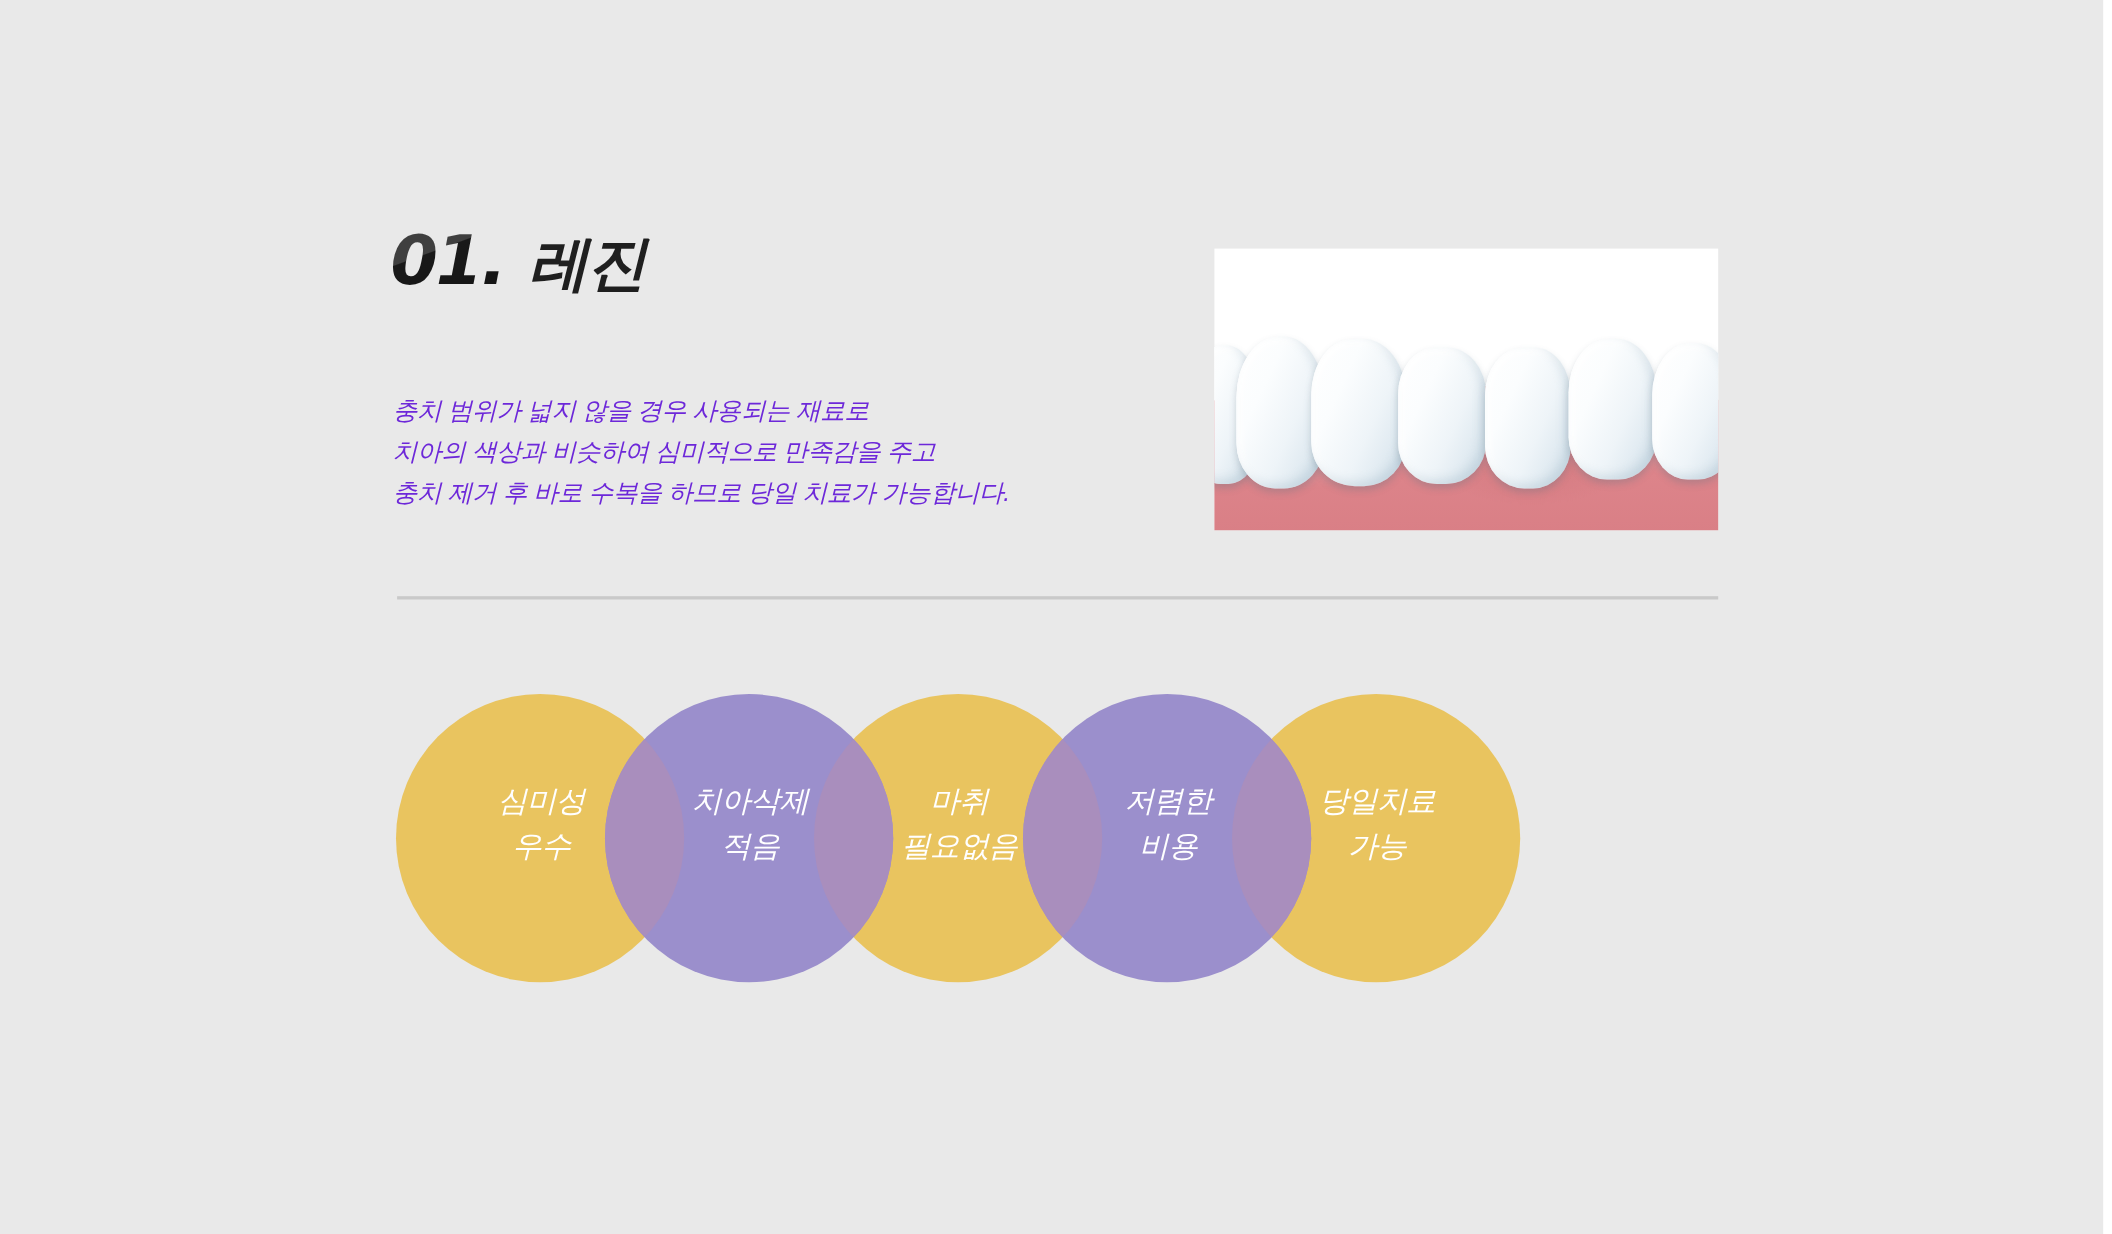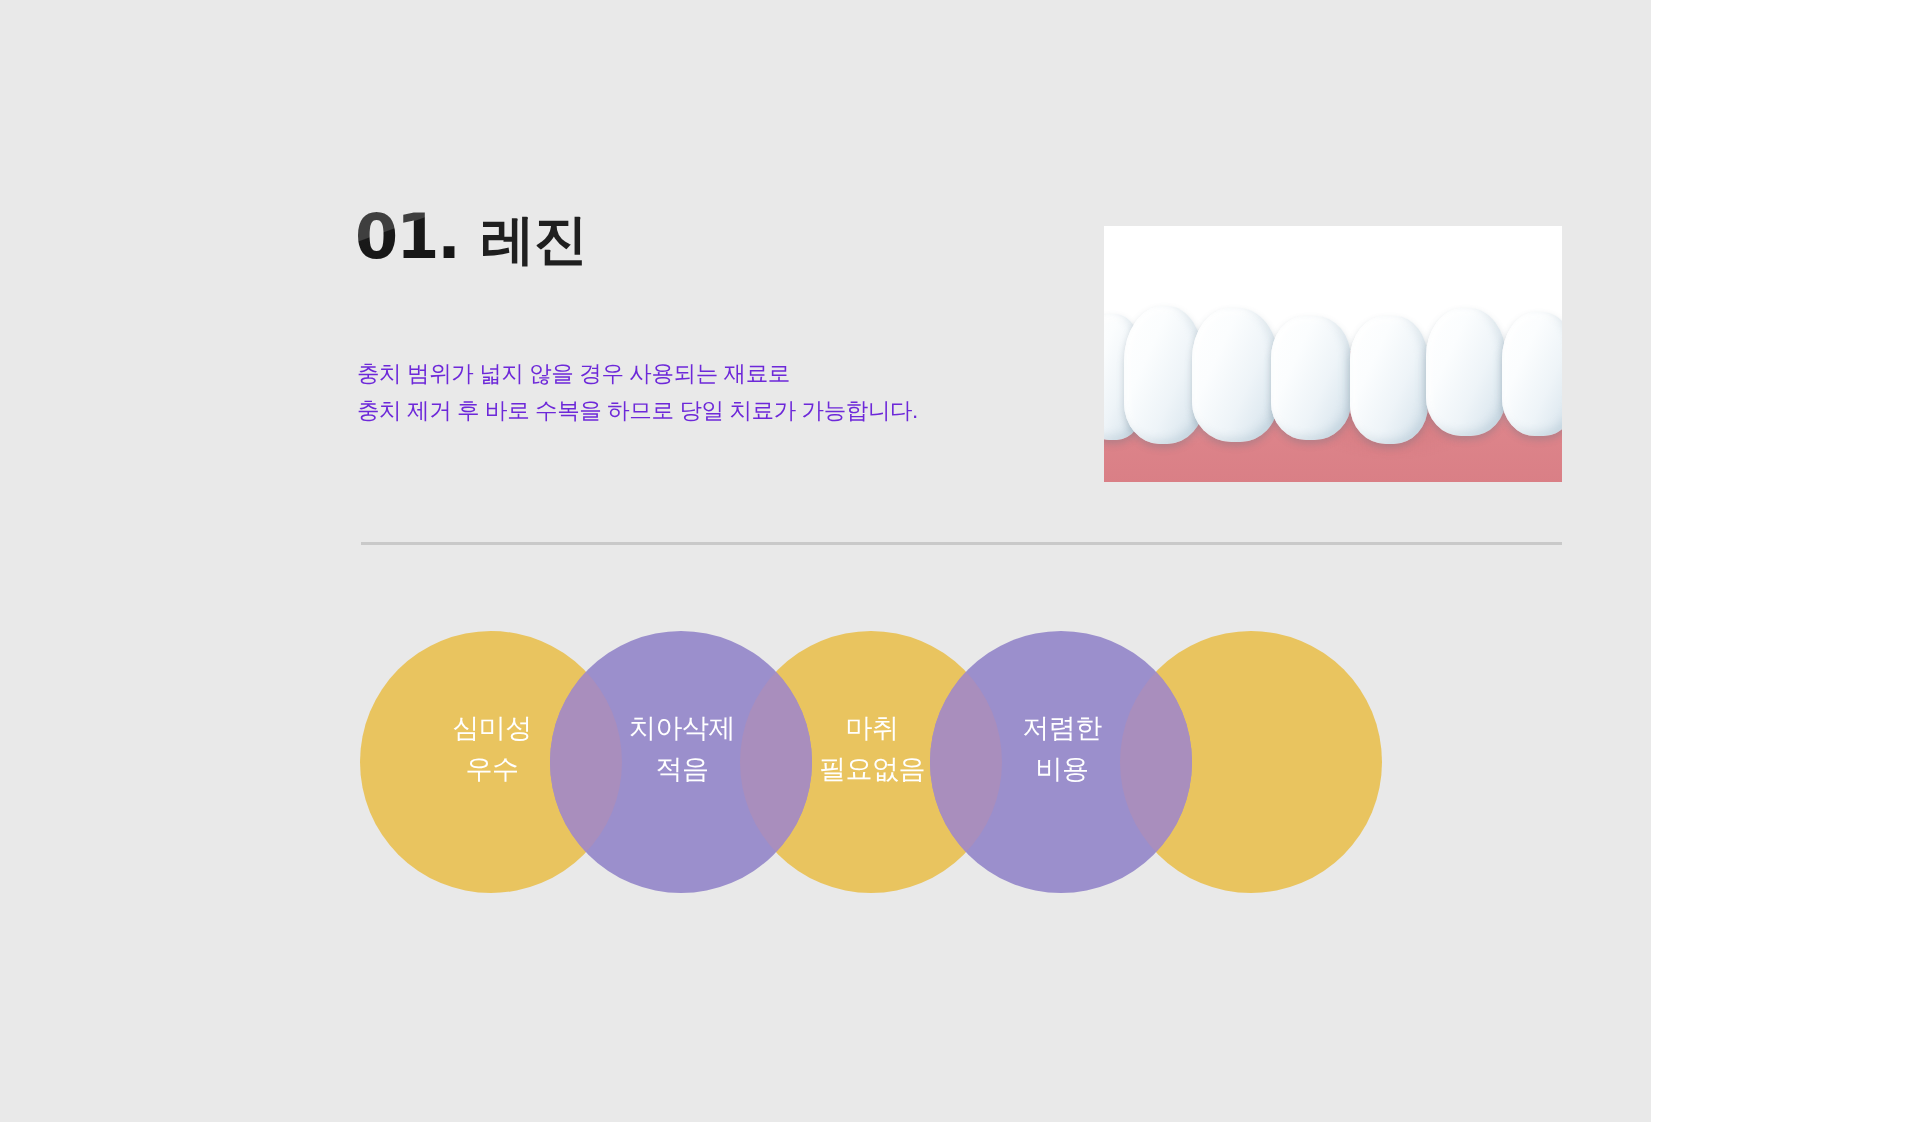--- a/index.html
+++ b/index.html
@@ -7,23 +7,24 @@
     padding: 0;
   }
   body {
     width: 1920px;
     height: 1122px;
     overflow: hidden;
     font-family: "Liberation Sans", "DejaVu Sans", sans-serif;
   }
   #stage {
     position: relative;
-    width: 1651px;
+    width: 1912px;
     height: 1122px;
     background: #e9e9e9;
+    font-style: italic;
   }
 
   
   #heading {
     position: absolute;
     left: 355px;
     top: 200px;
     display: flex;
     align-items: baseline;
     white-space: nowrap;
@@ -143,20 +144,21 @@
 
 <div id="stage">
 
   <div id="heading">
     <span class="num">01.</span>
     <span class="title">레진</span>
   </div>
 
   <div id="body-copy">
     <div>충치 범위가 넓지 않을 경우 사용되는 재료로</div>
+    <div>치아의 색상과 비슷하여 심미적으로 만족감을 주고</div>
     <div>충치 제거 후 바로 수복을 하므로 당일 치료가 가능합니다.</div>
   </div>
 
   <div id="dental-figure">
     <div class="gum"></div>
     <div class="teeth">
       <div class="tooth" style="left:-22px;  top:88px;  width:62px;  height:126px; border-radius:46% 46% 44% 44% / 40% 40% 30% 30%;"></div>
       <div class="tooth" style="left:20px;   top:80px;  width:80px;  height:138px; border-radius:48% 46% 46% 44% / 40% 40% 30% 30%;"></div>
       <div class="tooth" style="left:88px;   top:82px;  width:86px;  height:134px; border-radius:44% 46% 44% 46% / 38% 38% 30% 30%;"></div>
       <div class="tooth" style="left:167px;  top:90px;  width:80px;  height:124px; border-radius:42% 44% 46% 44% / 34% 34% 30% 30%;"></div>
@@ -217,15 +219,19 @@
       <span class="l2">적음</span>
     </div>
     <div class="circle-label" style="left:386px;">
       <span>마취</span>
       <span class="l2">필요없음</span>
     </div>
     <div class="circle-label" style="left:576px;">
       <span>저렴한</span>
       <span class="l2">비용</span>
     </div>
+    <div class="circle-label" style="left:766px;">
+      <span>당일치료</span>
+      <span class="l2">가능</span>
+    </div>
   </div>
 
 </div>
 
 </body></html>

